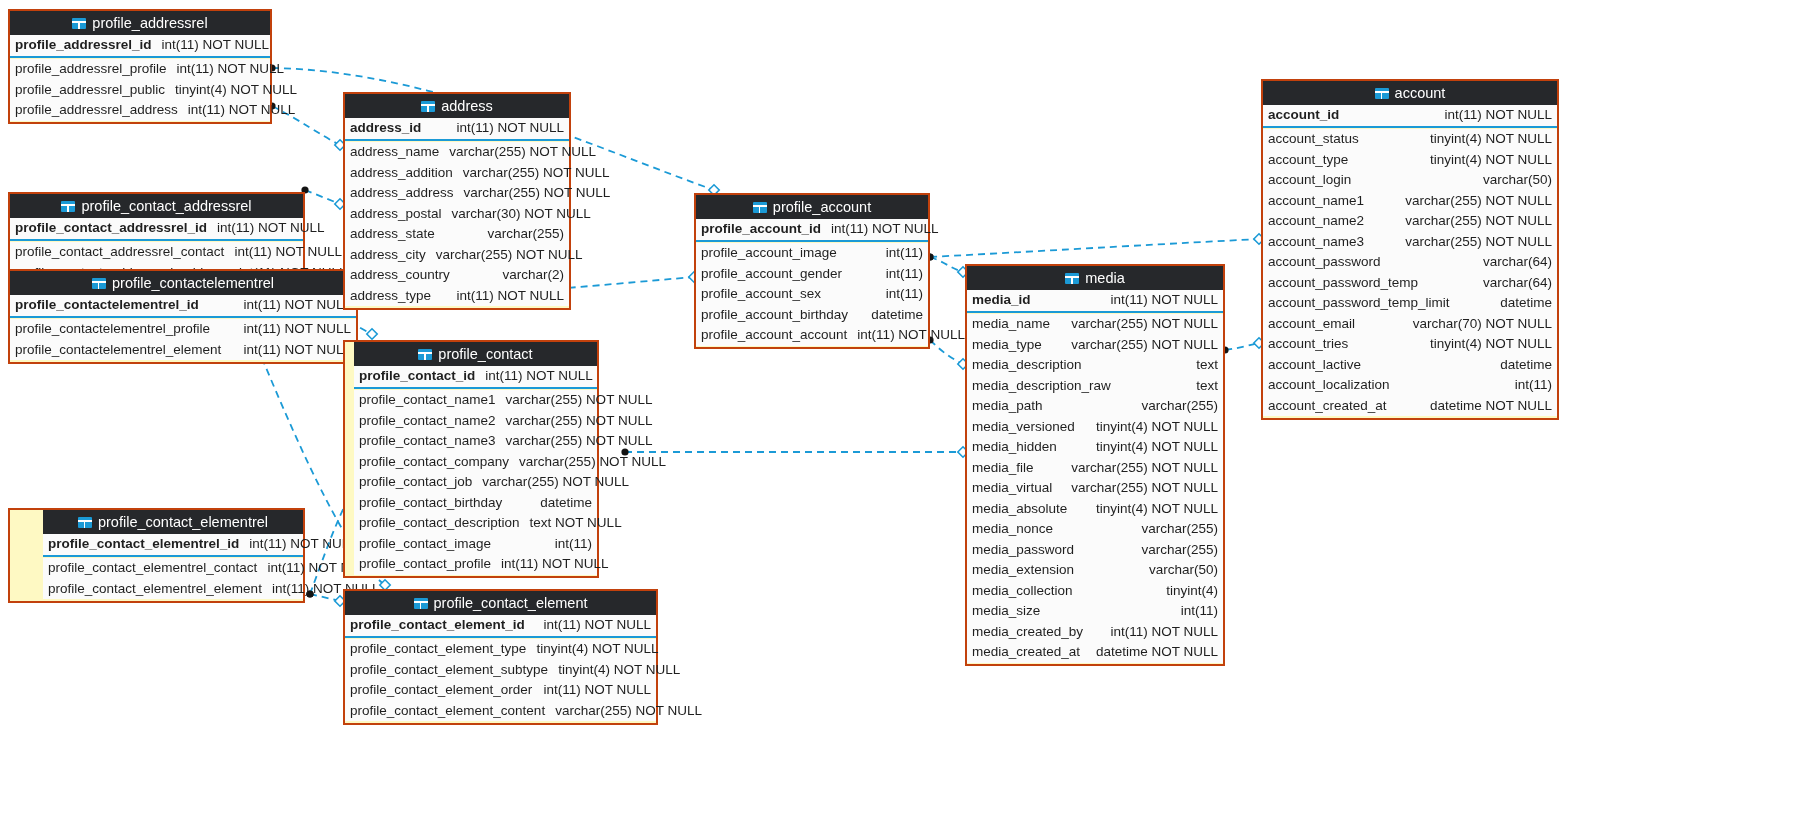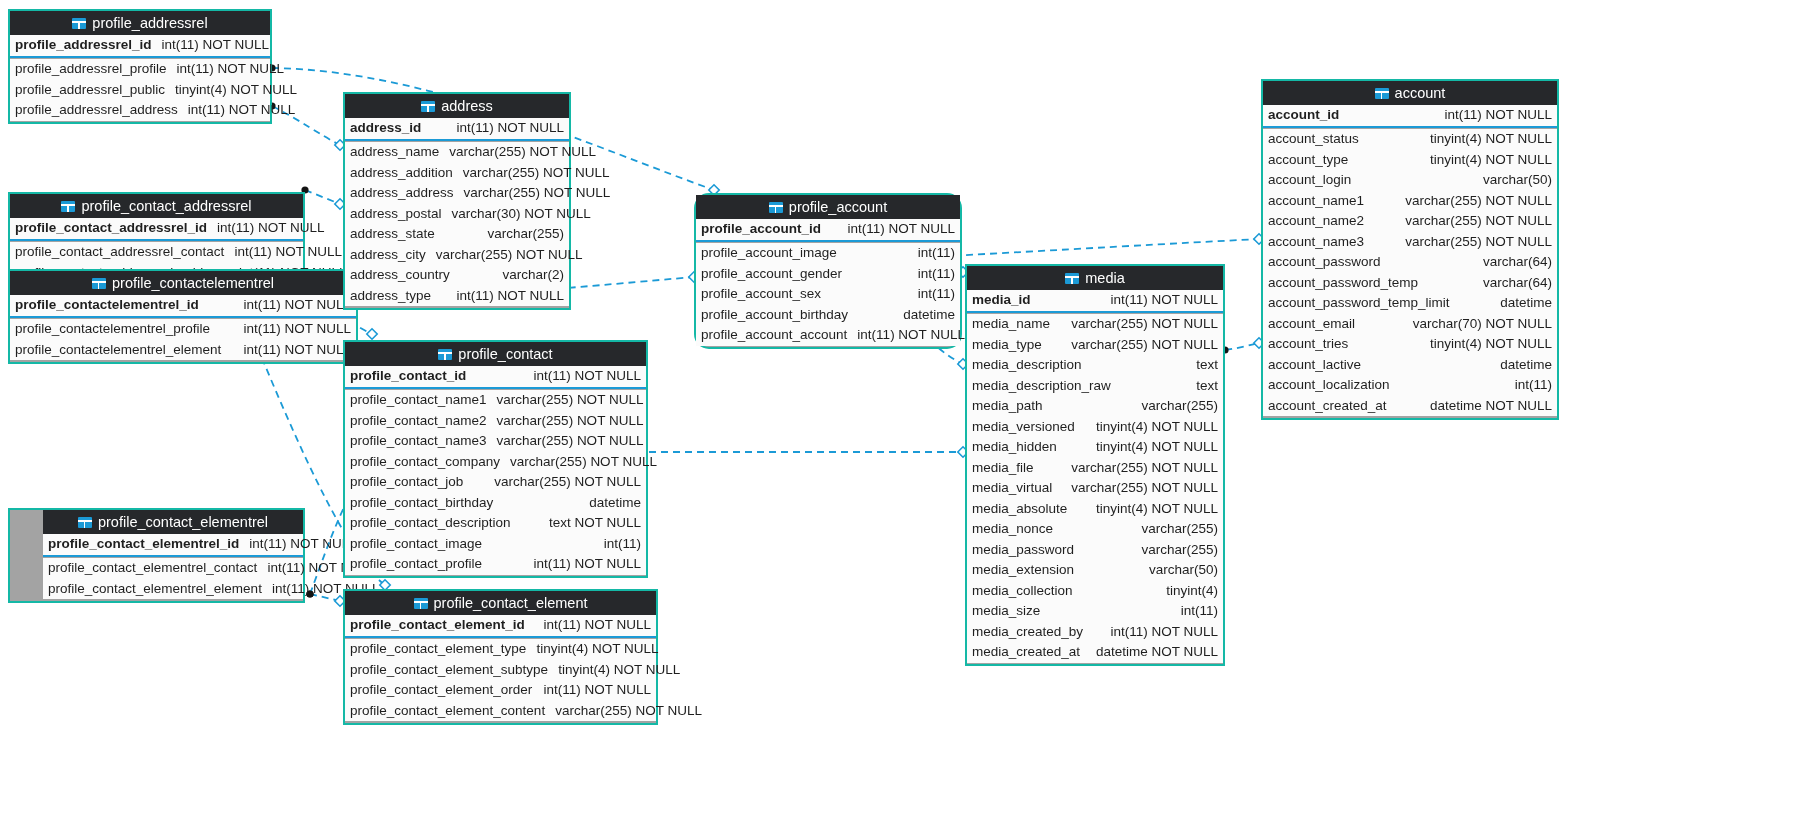--- a/index.html
+++ b/index.html
@@ -17,22 +17,22 @@
   }
   #edges {
     position: absolute;
     left: 0; top: 0;
     width: 1817px;
     height: 840px;
     pointer-events: none;
   }
   .table-box {
     position: absolute;
-    border: 2px solid #14b8a6;
-    background: #a3a3a3;
+    border: 2px solid #c2410c;
+    background: #fef9c3;
     box-sizing: border-box;
     z-index: 5;
   }
   .tbl-header {
     background: #26282b;
     color: #ffffff;
     font-size: 14.5px;
     height: 24px;
     line-height: 24px;
     text-align: center;
@@ -266,21 +266,21 @@
           <div class="attr-row">
             <span class="attr-name">address_country</span>
             <span class="attr-type">varchar(2)</span>
           </div>
           <div class="attr-row">
             <span class="attr-name">address_type</span>
             <span class="attr-type">int(11) NOT NULL</span>
           </div>
         </div>
       </div>
-      <div class="table-box" style="left: 343px; top: 340px; width: 305px;">
+      <div class="table-box" style="left: 343px; top: 340px; width: 256px; padding-left: 9px;">
         <div class="tbl-header"><span class="hdr-inner">
             <span class="tbl-icon"></span>
             <span>profile_contact</span>
           </span></div>
         <div class="attr-row pk-row">
           <span class="attr-name">profile_contact_id</span>
           <span class="attr-type">int(11) NOT NULL</span>
         </div>
         <div class="body-group">
           <div class="attr-row">
@@ -342,21 +342,21 @@
           <div class="attr-row">
             <span class="attr-name">profile_contact_element_order</span>
             <span class="attr-type">int(11) NOT NULL</span>
           </div>
           <div class="attr-row">
             <span class="attr-name">profile_contact_element_content</span>
             <span class="attr-type">varchar(255) NOT NULL</span>
           </div>
         </div>
       </div>
-      <div class="table-box" style="left: 694px; top: 193px; width: 268px; border-radius: 15px;">
+      <div class="table-box" style="left: 694px; top: 193px; width: 236px;">
         <div class="tbl-header"><span class="hdr-inner">
             <span class="tbl-icon"></span>
             <span>profile_account</span>
           </span></div>
         <div class="attr-row pk-row">
           <span class="attr-name">profile_account_id</span>
           <span class="attr-type">int(11) NOT NULL</span>
         </div>
         <div class="body-group">
           <div class="attr-row">

